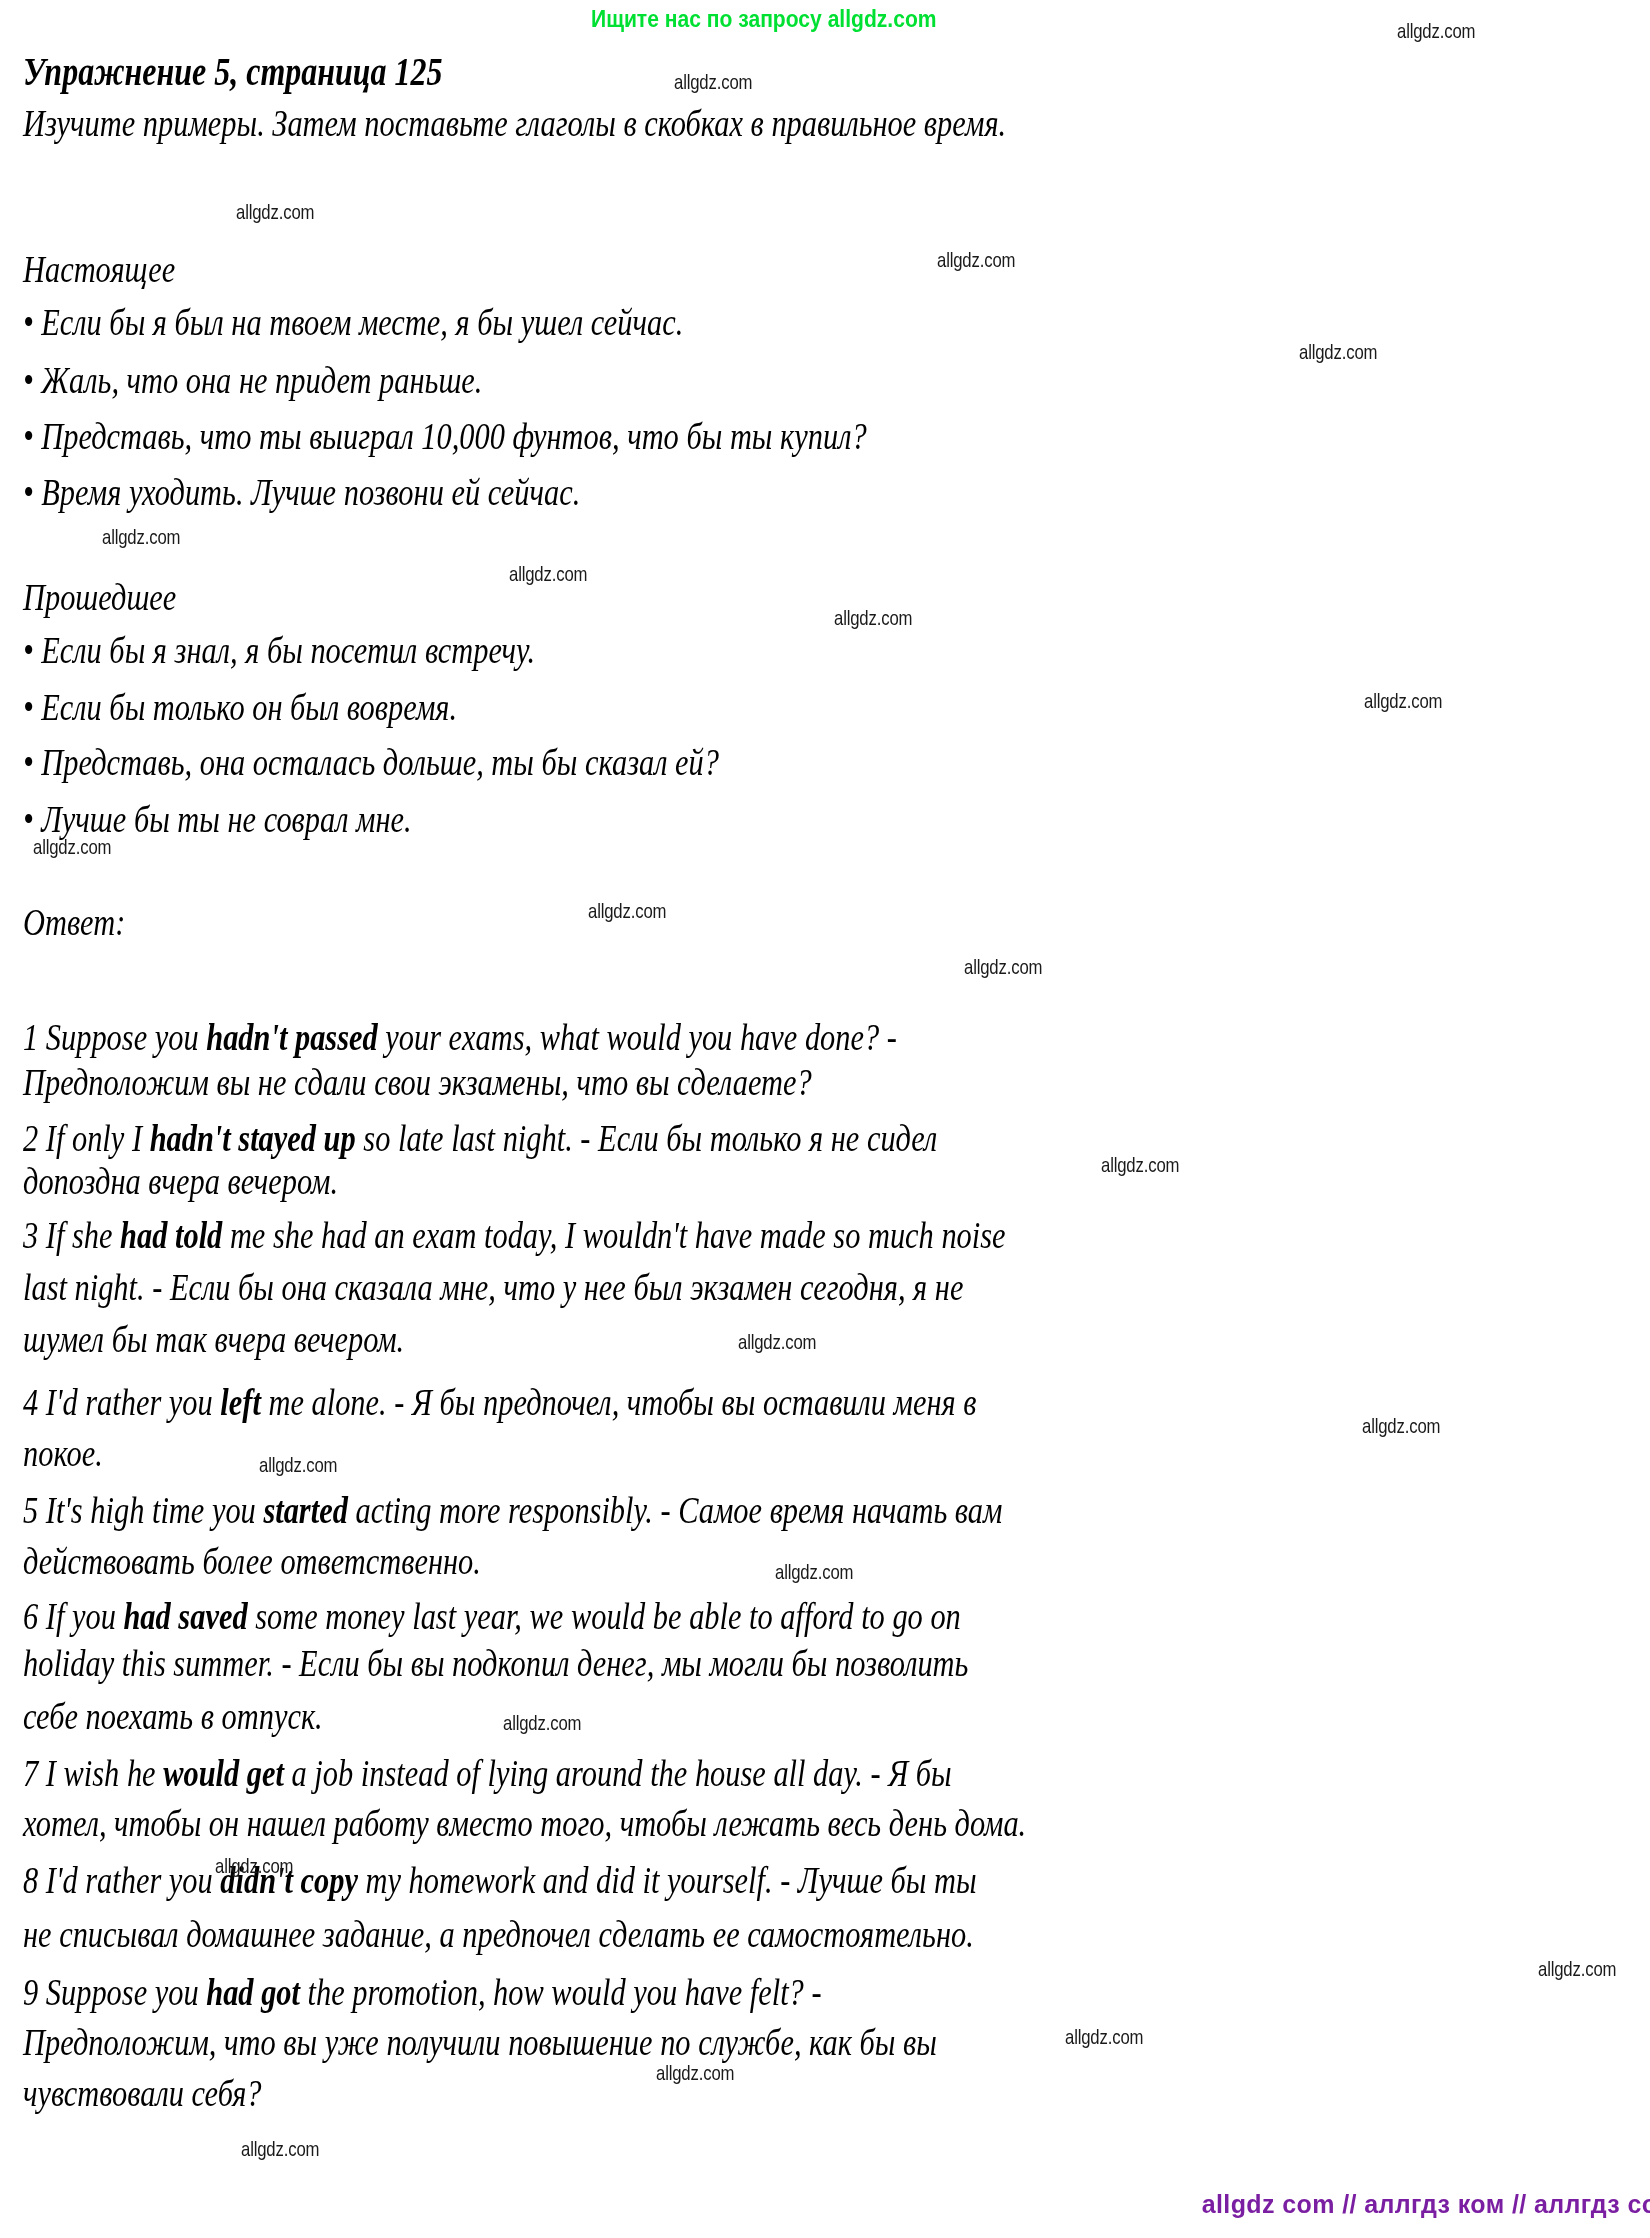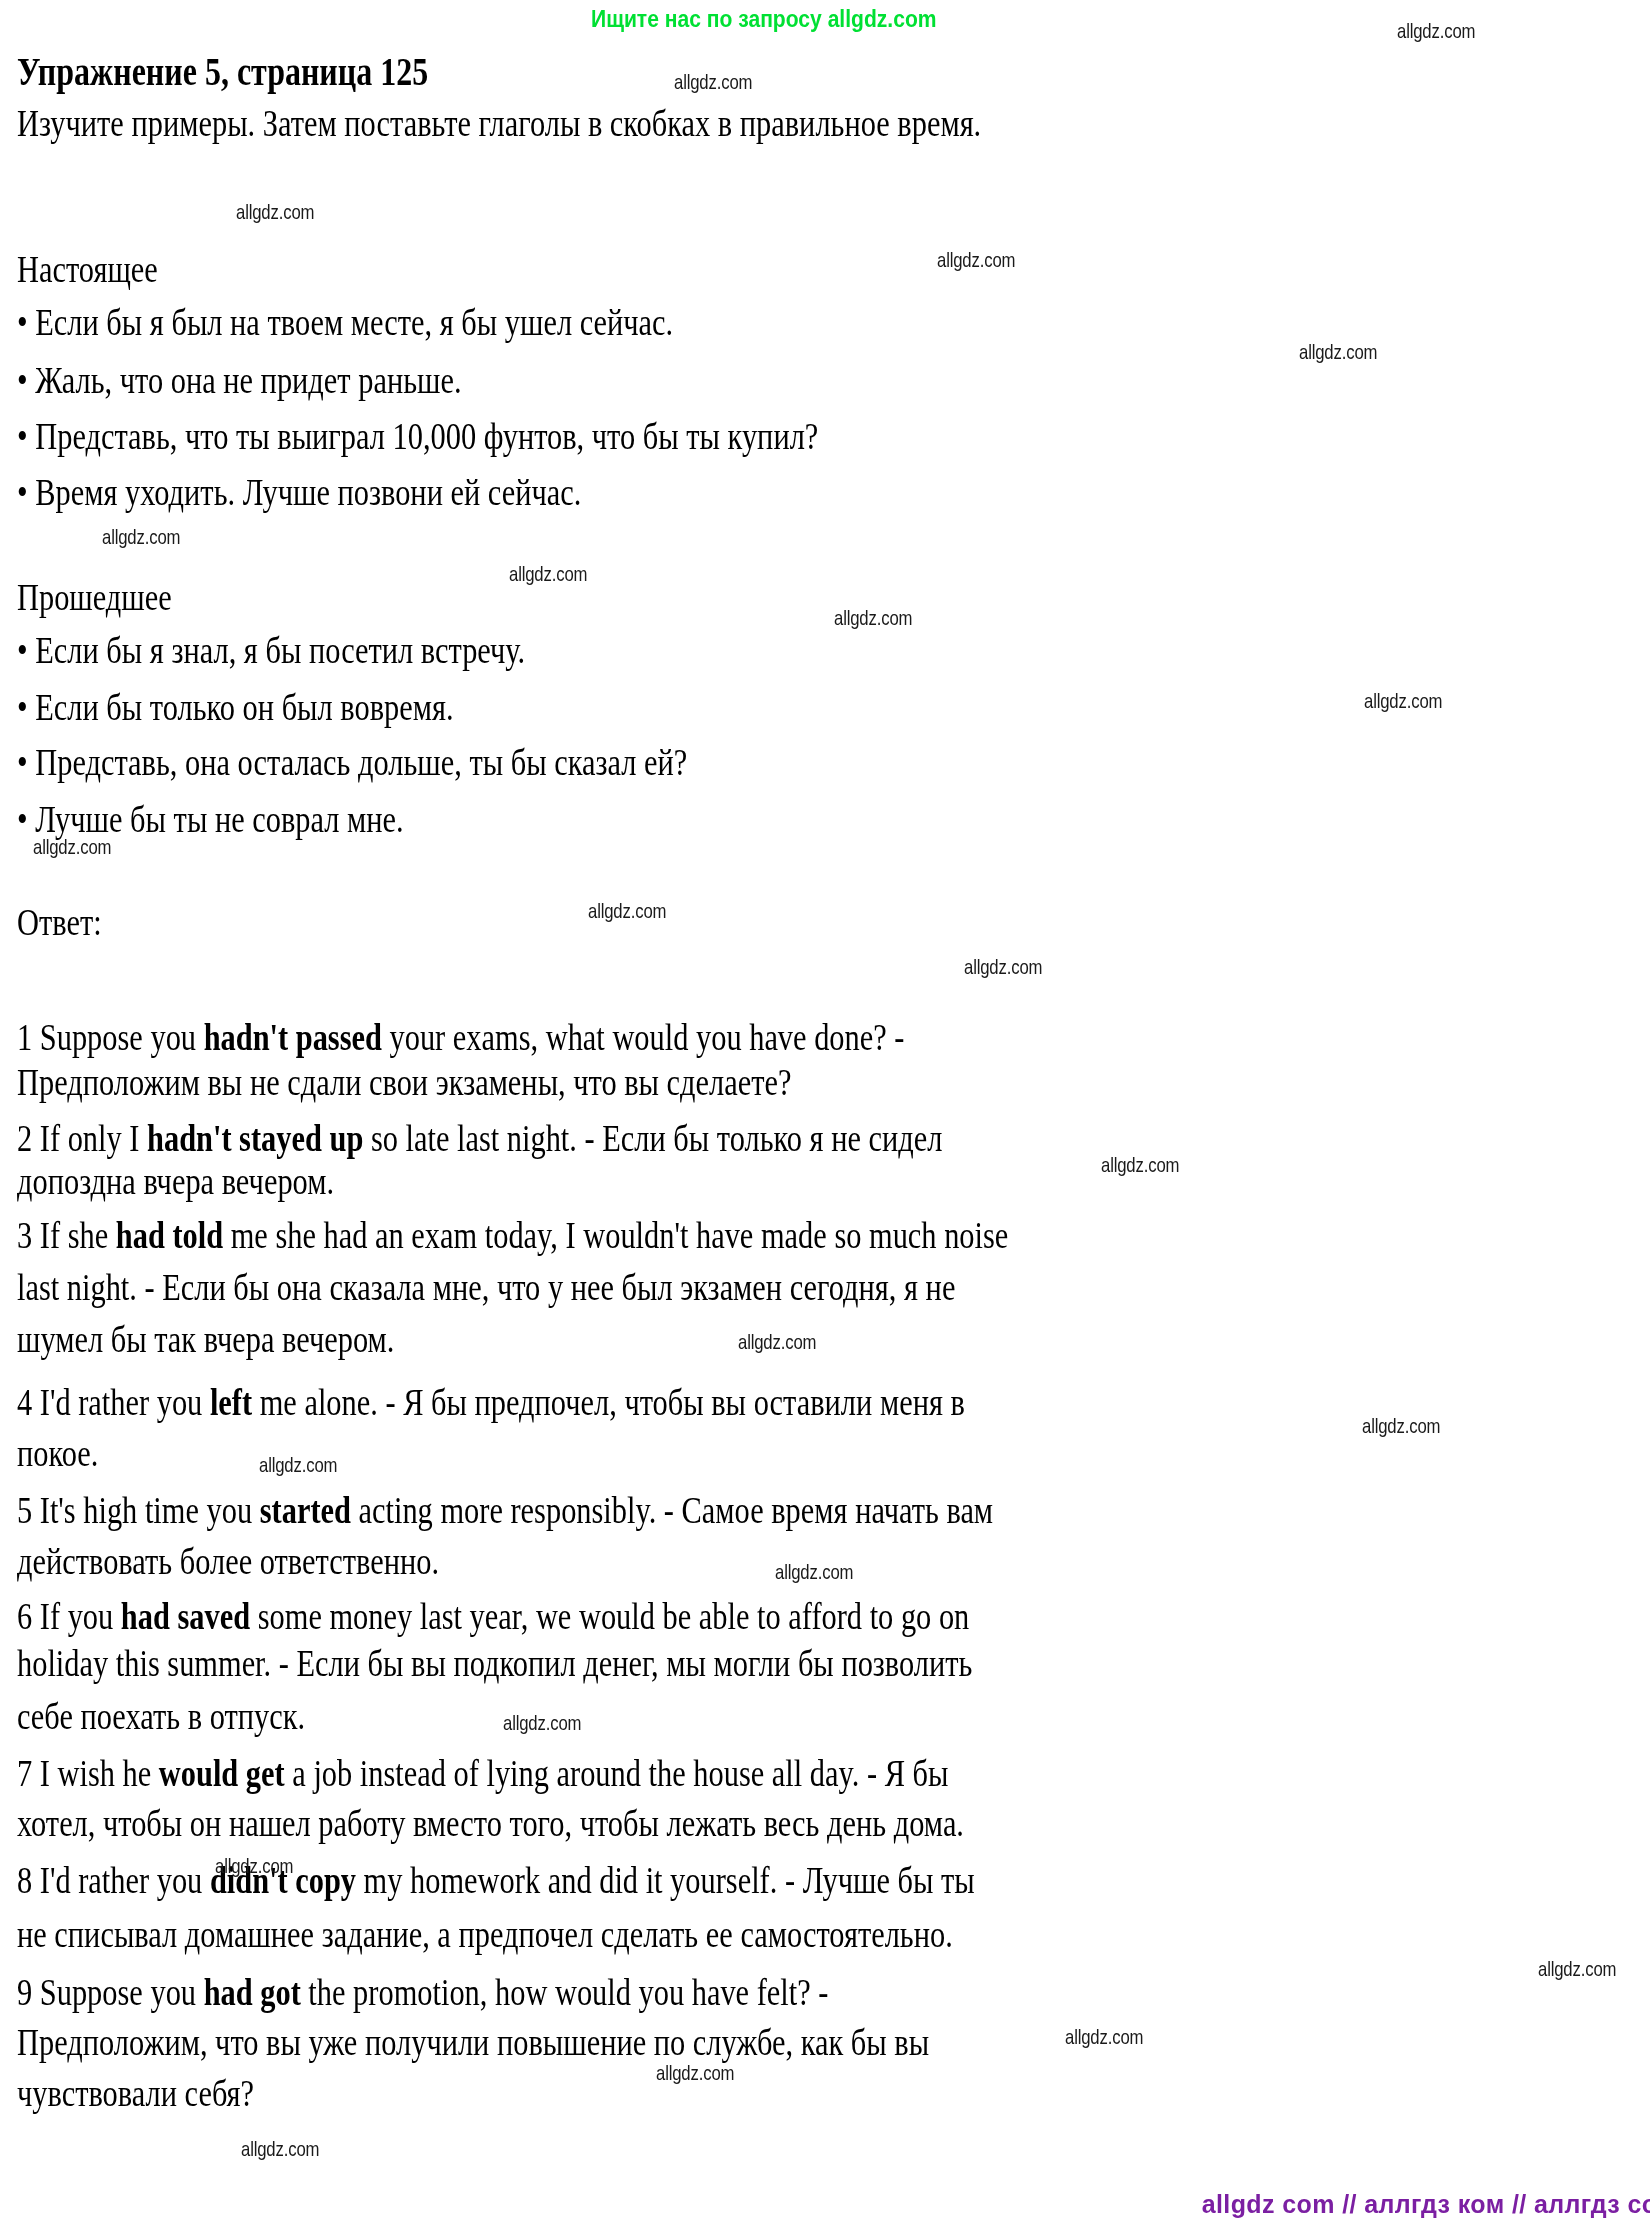--- a/index.html
+++ b/index.html
@@ -39,24 +39,25 @@
     font-weight: 600;
     color: #00e033;
     white-space: nowrap;
     transform: scaleX(0.86);
     transform-origin: left center;
   }
 
   
   .sheet {
     position: absolute;
-    left: 17px;
+    left: 23px;
     top: 0;
     width: 1550px;
     height: 1601px;
+    font-style: italic;
   }
 
   .ln {
     position: absolute;
     white-space: nowrap;
     font-size: 38px;
     line-height: 1;
     transform: scaleX(0.80);
     transform-origin: left center;
     color: #000;

